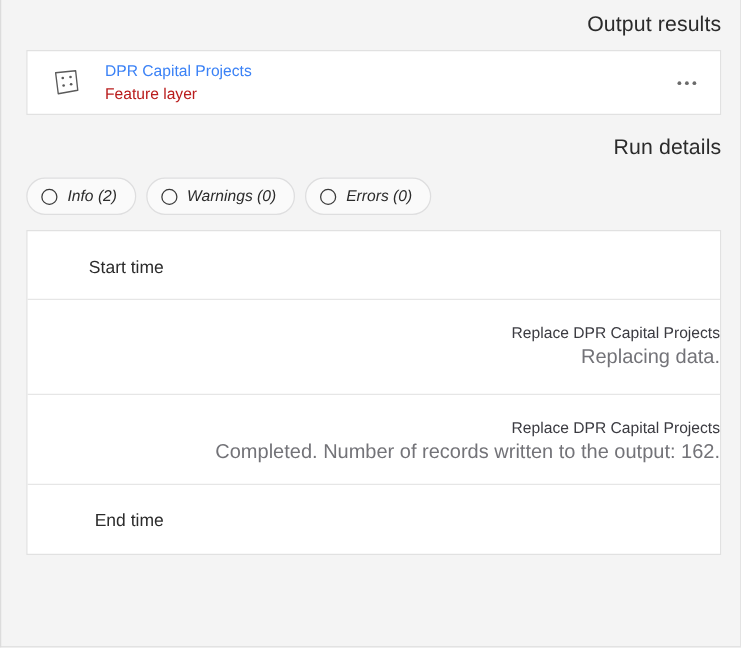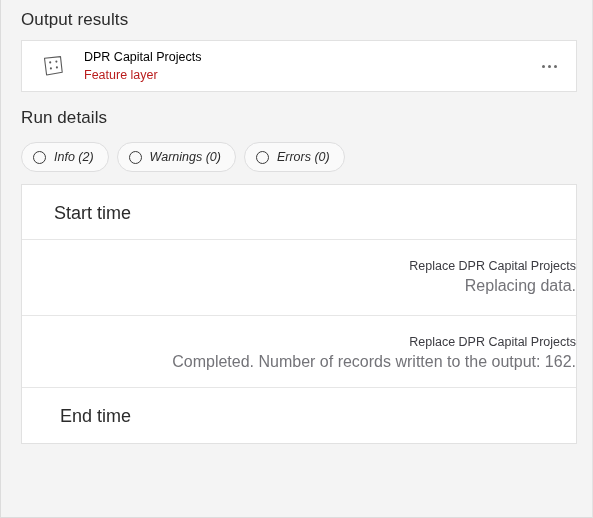--- a/index.html
+++ b/index.html
@@ -26,20 +26,21 @@
   }
 
   
   .section-heading {
     font-size: 17px;
     color: #2b2b2b;
     font-weight: 400;
     letter-spacing: 0.1px;
     margin: 0;
     padding: 0;
+    text-align: right;
   }
   #output-heading { padding-top: 10px; }
   #rundetails-heading { padding-top: 16px; }
 
   
   .output-card {
     margin-top: 10px;
     background: #ffffff;
     border: 1px solid #e1e1e1;
     height: 52px;
@@ -59,21 +60,21 @@
   }
   .layer-text {
     flex: 1 1 auto;
     min-width: 0;
     display: flex;
     flex-direction: column;
     justify-content: center;
   }
   .layer-title {
     font-size: 12.5px;
-    color: #000000;
+    color: #3b82f6;
     line-height: 18px;
     white-space: nowrap;
   }
   .layer-subtitle {
     font-size: 12.5px;
     color: #b91c1c;
     line-height: 18px;
     white-space: nowrap;
   }
   .more-button {
@@ -148,21 +149,21 @@
   .row-time { height: 55px; }
   .row-msg  { height: 76px; }
   .row-msg-last { height: 72px; }
   .row-end  { height: 55px; }
 
   .row-label {
     flex: 0 0 128px;
     text-align: right;
     padding-right: 19px;
     box-sizing: border-box;
-    font-size: 18px;
+    font-size: 14px;
     color: #2b2b2b;
     line-height: 18px;
   }
   .row-time .row-label,
   .row-end .row-label { padding-top: 19px; }
 
   .row-value {
     flex: 1 1 auto;
     min-width: 0;
     box-sizing: border-box;

